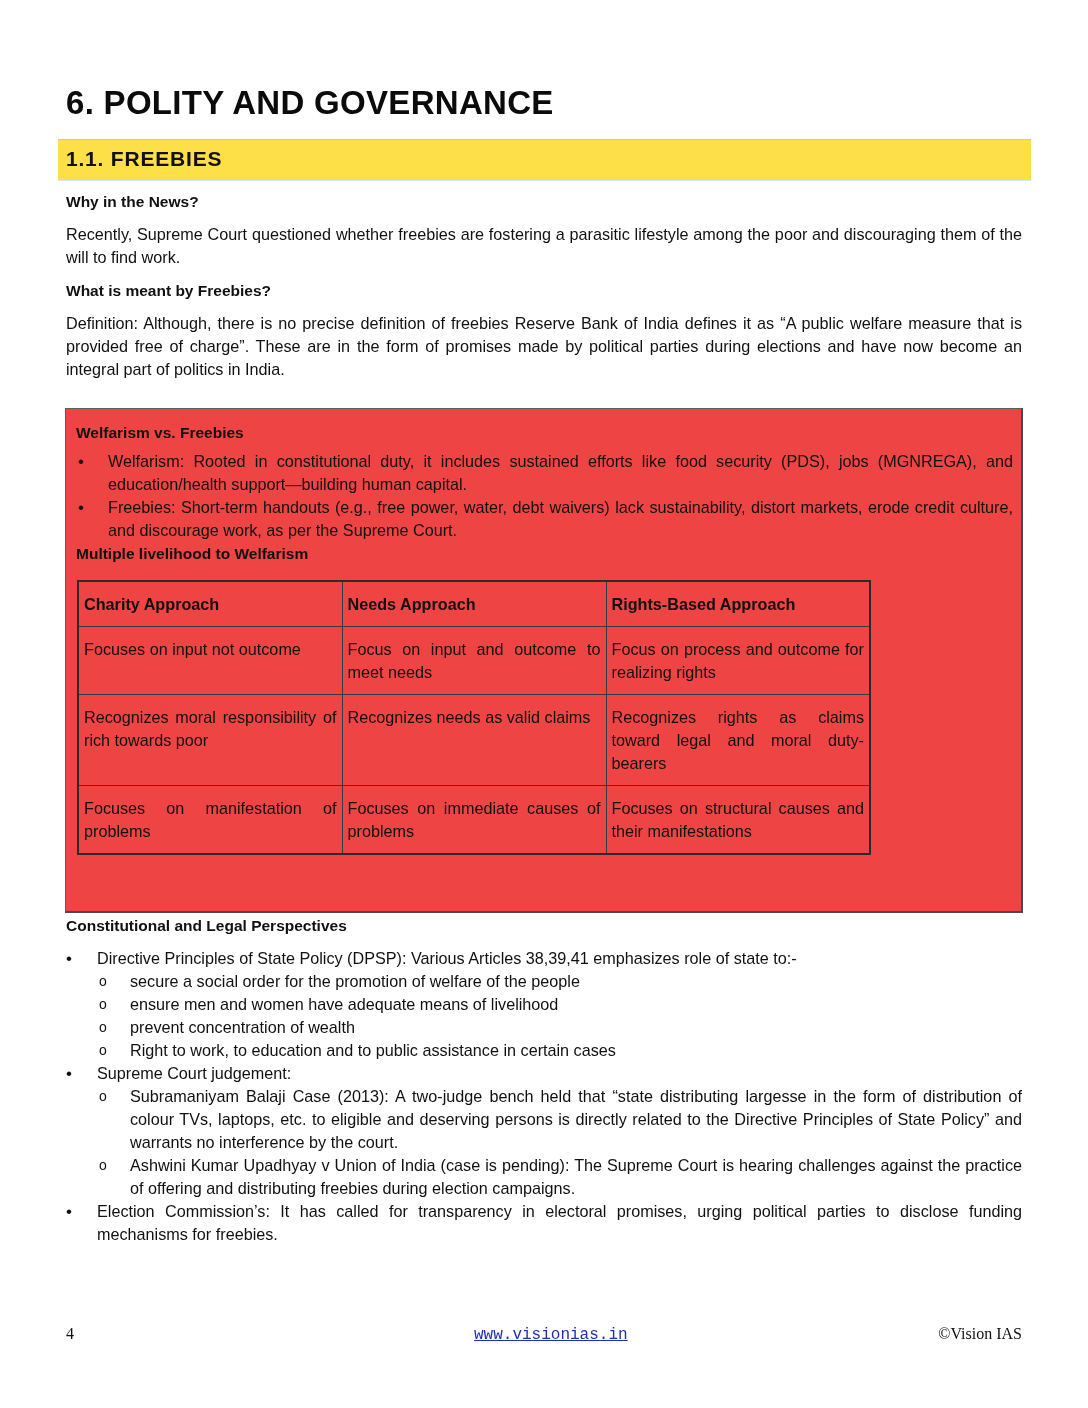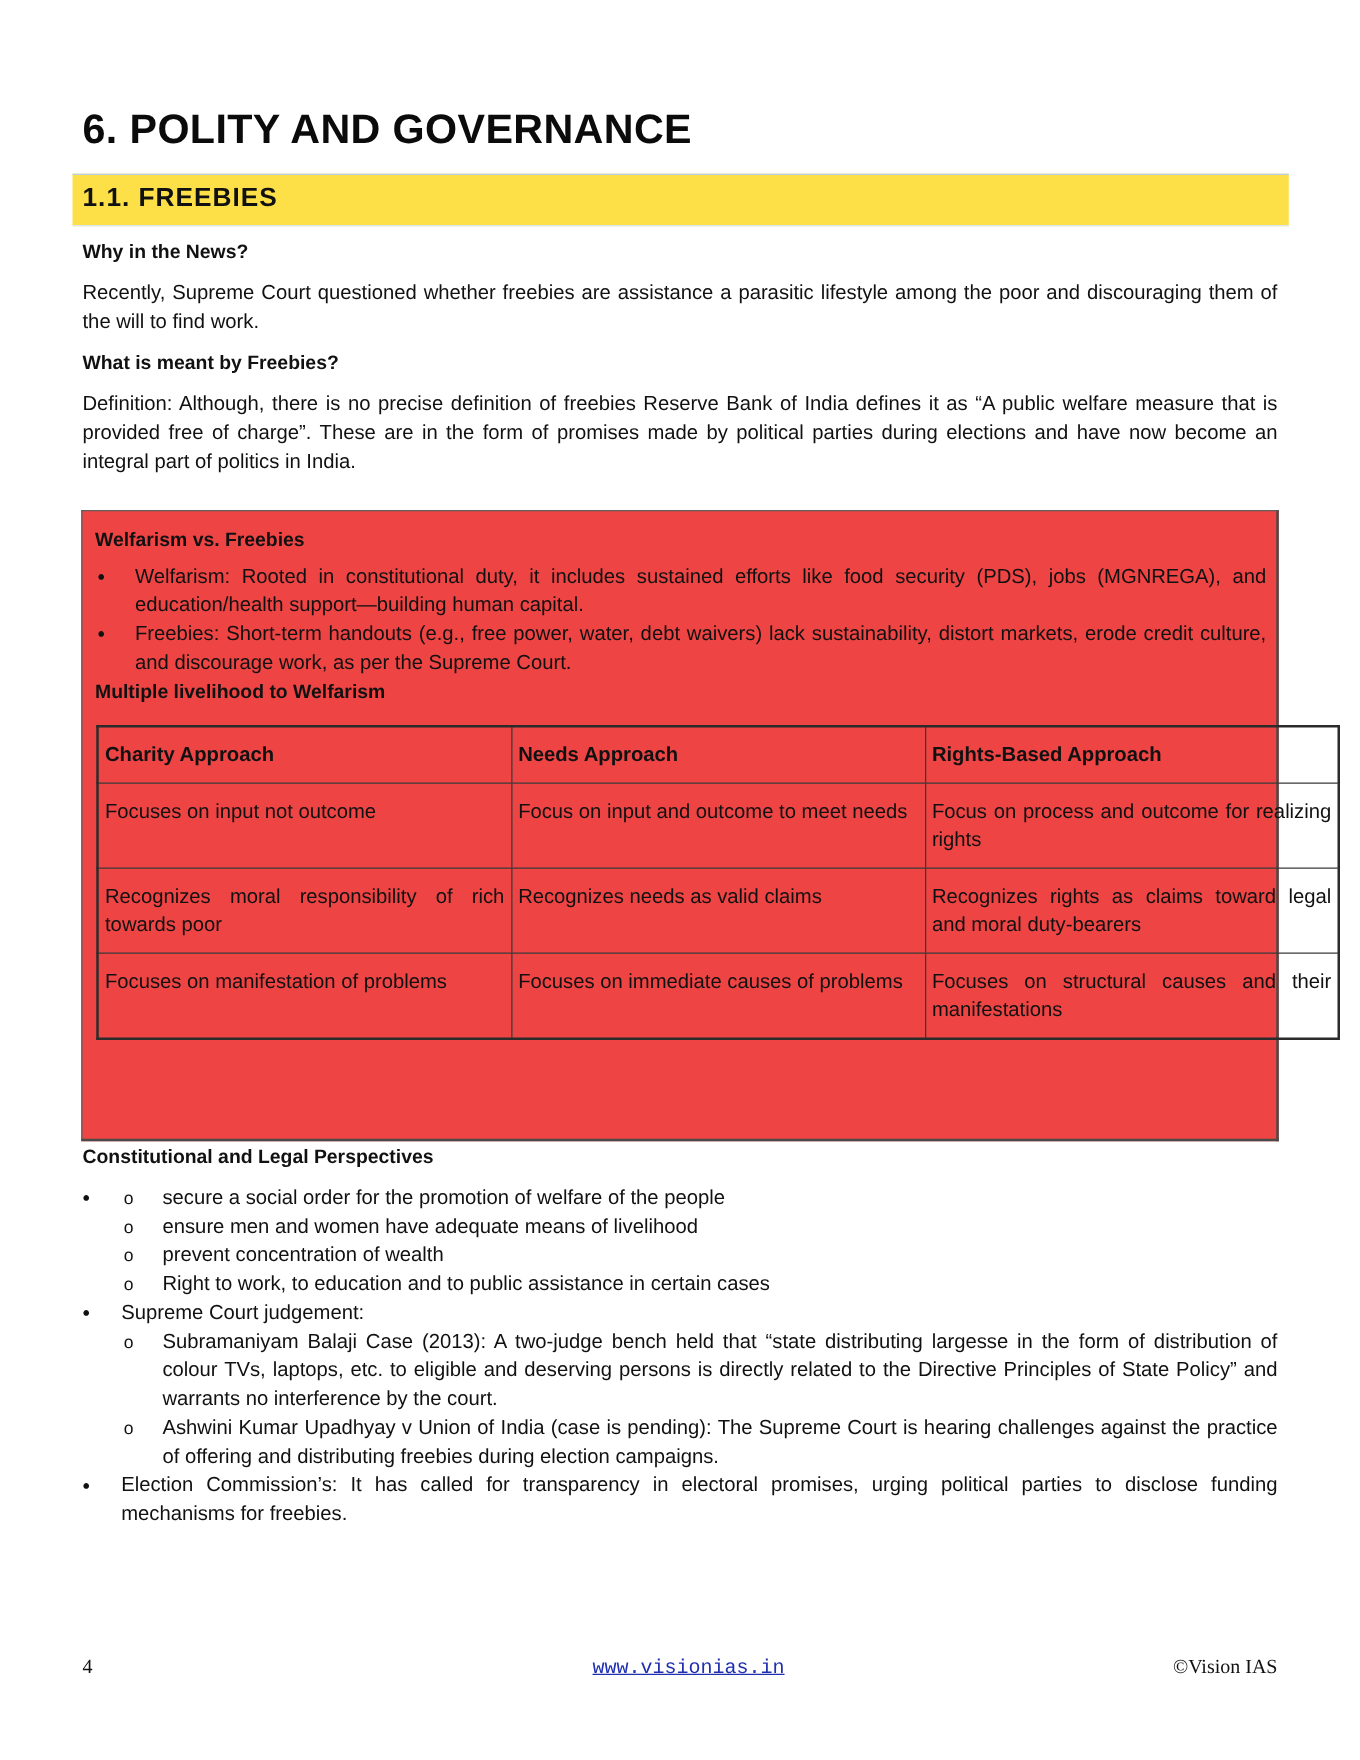--- a/index.html
+++ b/index.html
@@ -31,21 +31,21 @@
     background: #ef4444; border: 1px solid #5e5e5e; border-right: 2px solid #4a4a4a; border-bottom: 2px solid #4a4a4a;
     box-sizing: border-box;
     padding-left: 14px;
   }
   .box .inner { position: absolute; left: 10px; top: 12px; width: 937px; font-size: 16.2px; line-height: 23px; }
   .bullets { margin: 6px 0 0 0; padding: 0; list-style: none; }
   .bullets li { position: relative; padding-left: 32px; text-align: justify; }
   .bullets li::before { content: "\2022"; position: absolute; left: 2px; top: 0; font-size: 17px; }
 
   table.appr {
-    position: absolute; left: 11px; top: 171px; width: 995px;
+    position: absolute; left: 11px; top: 171px; width: 794px;
     border-collapse: collapse; font-size: 16.2px; line-height: 23px;
     border: 2px solid #2b2b2b;
   }
   table.appr td, table.appr th {
     border: 1.3px solid #3a3a3a; vertical-align: top;
     padding: 11px 5px 10px 5px; text-align: justify;
     width: 33.33%;
   }
   table.appr th { text-align: left; font-weight: bold; }
   table.appr tr { height: 68px; }
@@ -67,21 +67,21 @@
 <div class="page">
 
   <div class="h1">6. POLITY AND GOVERNANCE</div>
 
   <div class="h2bar">
     <div class="h2">1.1. FREEBIES</div>
   </div>
 
   <div class="content" style="top:190px;">
     <div class="qhead">Why in the News?</div>
-    <div class="just" style="margin-top:10px;">Recently, Supreme Court questioned whether freebies are assistance a parasitic lifestyle among the poor and discouraging them of the will to find work.</div>
+    <div class="just" style="margin-top:10px;">Recently, Supreme Court questioned whether freebies are fostering a parasitic lifestyle among the poor and discouraging them of the will to find work.</div>
     <div class="qhead" style="margin-top:10px;">What is meant by Freebies?</div>
     <div class="just" style="margin-top:10px;">
       <span class="b">Definition:</span><span> Although, there is no precise definition of freebies </span><span class="b">Reserve Bank of India</span><span> defines it as </span><span class="b">“A public welfare measure that is provided free of charge”.</span><span> These are in the form of promises made by political parties during elections and have now become an integral part of politics in India.</span>
     </div>
   </div>
 
   <div class="box">
     <div class="inner">
       <div class="qhead">Welfarism vs. Freebies</div>
       <ul class="bullets">
@@ -114,20 +114,21 @@
         <td>Focuses on structural causes and their manifestations</td>
       </tr>
     </tbody>
       </table>
   </div>
 
   <div class="content" style="top:914px;">
     <div class="qhead">Constitutional and Legal Perspectives</div>
     <ul class="sub lvl1" style="margin-top:10px;">
       <li>
+        <span class="t"><span class="b">Directive Principles of State Policy (DPSP):</span><span> Various Articles </span><span class="b">38,39,41</span><span> emphasizes role of state to:-</span></span>
         <ul class="sub lvl2">
           <li><span>secure a </span><span class="b">social order for the promotion of welfare</span><span> of the people</span></li>
           <li><span>ensure men and women have </span><span class="b">adequate means of livelihood</span><span></span></li>
           <li><span></span><span class="b">prevent concentration of wealth</span><span></span></li>
           <li><span></span><span class="b">Right to work, to education and to public assistance</span><span> in certain cases</span></li>
         </ul>
       </li>
       <li>
         <span class="t"><span class="b">Supreme Court judgement</span><span>:</span></span>
         <ul class="sub lvl2">

